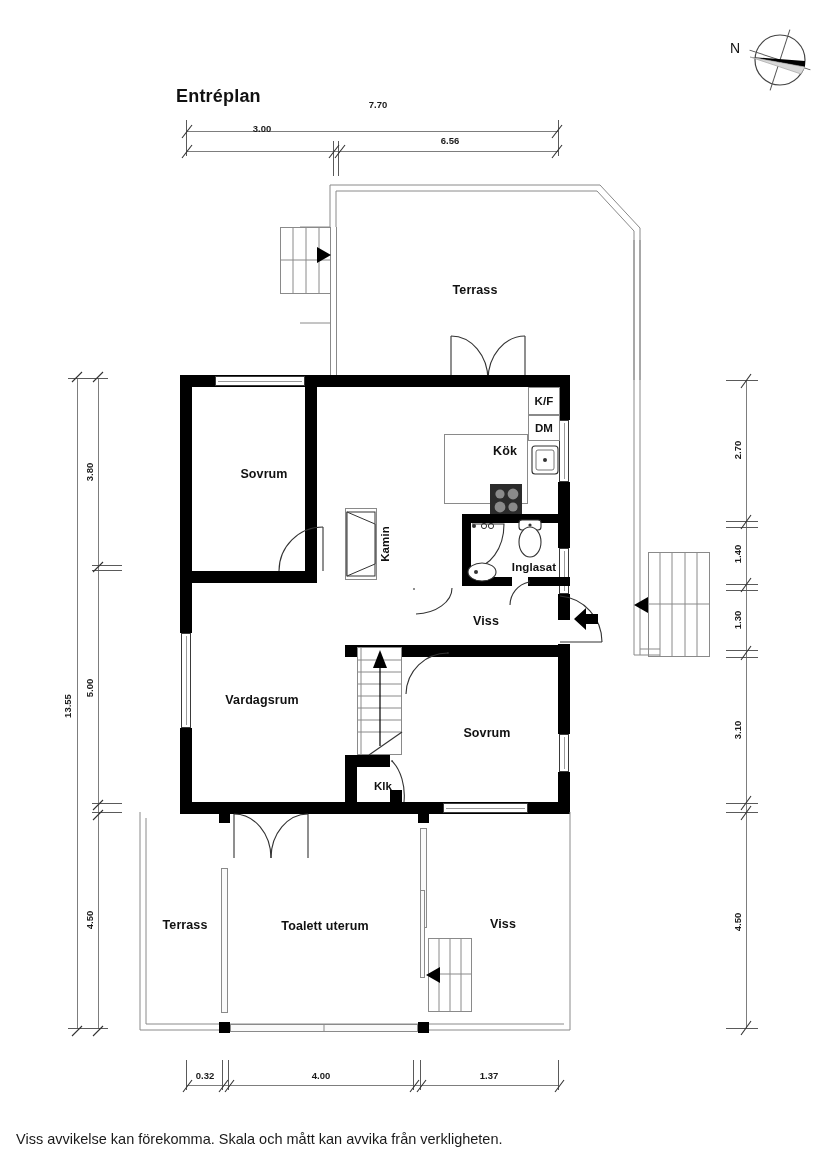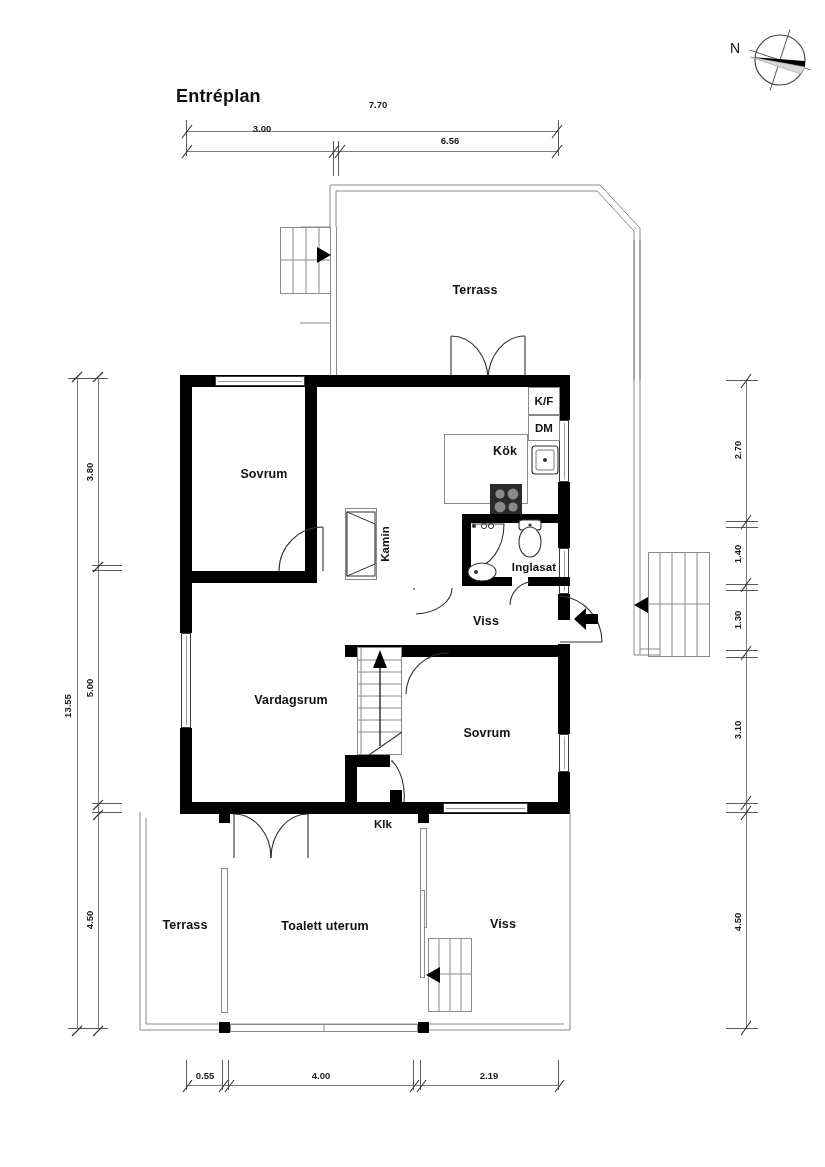--- a/index.html
+++ b/index.html
@@ -197,23 +197,23 @@
   <div class="tick" style="left:420px; top:1060px; width:1px; height:30px;"></div>
   <div class="tick" style="left:558px; top:1060px; width:1px; height:30px;"></div>
   <svg style="left:180px; top:1076px;" width="390" height="22" viewBox="0 0 390 22">
     <line x1="3" y1="16" x2="12" y2="4" class="stroke-dark"></line>
     <line x1="39" y1="16" x2="48" y2="4" class="stroke-dark"></line>
     <line x1="45" y1="16" x2="54" y2="4" class="stroke-dark"></line>
     <line x1="230" y1="16" x2="239" y2="4" class="stroke-dark"></line>
     <line x1="237" y1="16" x2="246" y2="4" class="stroke-dark"></line>
     <line x1="375" y1="16" x2="384" y2="4" class="stroke-dark"></line>
   </svg>
-  <div class="dim-label" style="left:205px; top:1075px;">0.55</div>
+  <div class="dim-label" style="left:205px; top:1075px;">0.32</div>
   <div class="dim-label" style="left:321px; top:1075px;">4.00</div>
-  <div class="dim-label" style="left:489px; top:1075px;">2.19</div>
+  <div class="dim-label" style="left:489px; top:1075px;">1.37</div>
 
   <svg style="left:300px; top:180px;" width="350" height="220" viewBox="0 0 350 220">
     <polyline points="30,47 30,5 300,5 340,48 340,200" class="stroke-grey"></polyline>
     <polyline points="36,47 36,11 297,11 334,51 334,200" class="stroke-grey"></polyline>
     <line x1="30" y1="47" x2="0" y2="47" class="stroke-grey"></line>
     <line x1="30" y1="143" x2="0" y2="143" class="stroke-grey"></line>
   </svg>
   <div class="thinline" style="left:330px; top:227px; width:1px; height:156px;"></div>
   <div class="thinline" style="left:336px; top:227px; width:1px; height:156px;"></div>
 
@@ -352,40 +352,40 @@
     <line x1="4" y1="48" x2="46" y2="48" class="stroke-dark"></line>
   </svg>
   <svg style="left:572px; top:604px;" width="30" height="30" viewBox="0 0 30 30">
     <polygon points="26,4 26,10 14,10 14,4 2,15 14,26 14,20 26,20 26,26 26,15" class="fill-black"></polygon>
   </svg>
   <svg style="left:414px; top:588px;" width="42" height="28" viewBox="0 0 42 28">
     <line x1="0" y1="0" x2="0" y2="2" class="stroke-dark"></line>
     <path d="M38,0 A 38,26 0 0 1 2,26" class="stroke-dark"></path>
   </svg>
 
-  <div class="room-label" style="left:291px; top:700px;">Vardagsrum</div>
+  <div class="room-label" style="left:262px; top:700px;">Vardagsrum</div>
 
   <div class="thin" style="left:357px; top:647px; width:45px; height:108px; background:#fff;"></div>
   <svg style="left:357px; top:647px;" width="45" height="108" viewBox="0 0 45 108">
     <line x1="0" y1="13" x2="45" y2="13" class="stroke-grey"></line>
     <line x1="0" y1="25" x2="45" y2="25" class="stroke-grey"></line>
     <line x1="0" y1="37" x2="45" y2="37" class="stroke-grey"></line>
     <line x1="0" y1="49" x2="45" y2="49" class="stroke-grey"></line>
     <line x1="0" y1="61" x2="45" y2="61" class="stroke-grey"></line>
     <line x1="0" y1="73" x2="45" y2="73" class="stroke-grey"></line>
     <line x1="0" y1="85" x2="45" y2="85" class="stroke-grey"></line>
     <line x1="4" y1="0" x2="4" y2="108" class="stroke-grey"></line>
     <line x1="45" y1="85" x2="12" y2="108" class="stroke-dark"></line>
   </svg>
   <svg style="left:373px; top:650px;" width="14" height="100" viewBox="0 0 14 100">
     <line x1="7" y1="96" x2="7" y2="14" stroke="#000" stroke-width="1.2"></line>
     <polygon points="7,0 14,18 0,18" class="fill-black"></polygon>
   </svg>
 
-  <div class="room-label sm" style="left:383px; top:824px;">Klk</div>
+  <div class="room-label sm" style="left:383px; top:786px;">Klk</div>
   <svg style="left:390px; top:760px;" width="32" height="45" viewBox="0 0 32 45">
     <line x1="2" y1="0" x2="2" y2="2" class="stroke-dark"></line>
     <path d="M2,1 A 28,42 0 0 1 14,42" class="stroke-dark"></path>
   </svg>
 
   <div class="room-label" style="left:487px; top:733px;">Sovrum</div>
   <svg style="left:404px; top:652px;" width="48" height="48" viewBox="0 0 48 48">
     <line x1="44" y1="0" x2="44" y2="2" class="stroke-dark"></line>
     <path d="M44,1 A 42,42 0 0 0 2,42" class="stroke-dark"></path>
   </svg>
@@ -422,14 +422,15 @@
   <svg style="left:428px; top:938px;" width="44" height="74" viewBox="0 0 44 74">
     <line x1="11" y1="0" x2="11" y2="74" class="stroke-grey"></line>
     <line x1="22" y1="0" x2="22" y2="74" class="stroke-grey"></line>
     <line x1="33" y1="0" x2="33" y2="74" class="stroke-grey"></line>
     <line x1="0" y1="36" x2="44" y2="36" class="stroke-grey"></line>
   </svg>
   <svg style="left:424px; top:965px;" width="18" height="20" viewBox="0 0 18 20">
     <polygon points="16,2 2,10 16,18" class="fill-black"></polygon>
   </svg>
 
+  <div class="caption">Viss avvikelse kan förekomma. Skala och mått kan avvika från verkligheten.</div>
 
 </div>
 
 </body></html>

